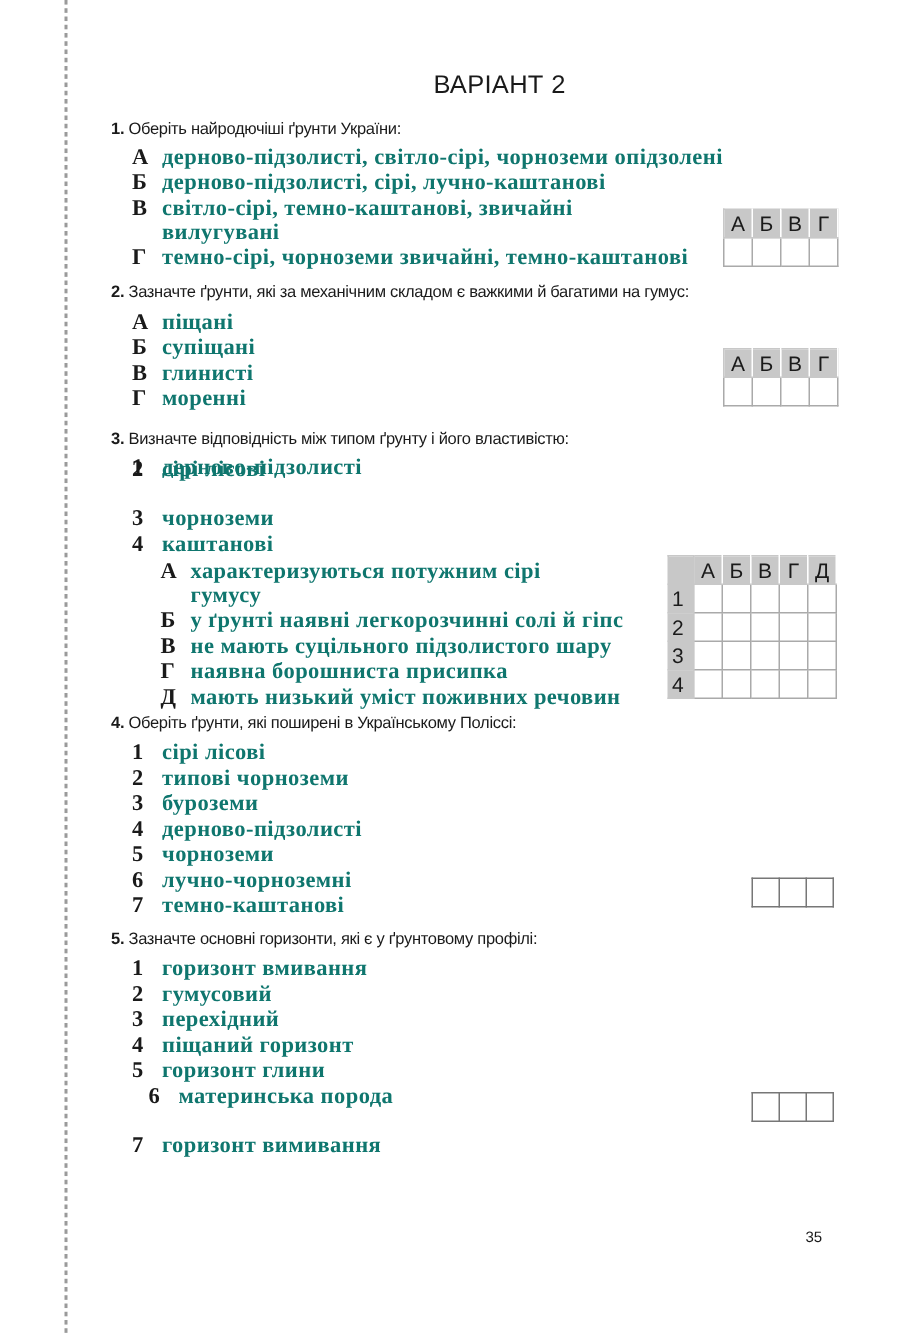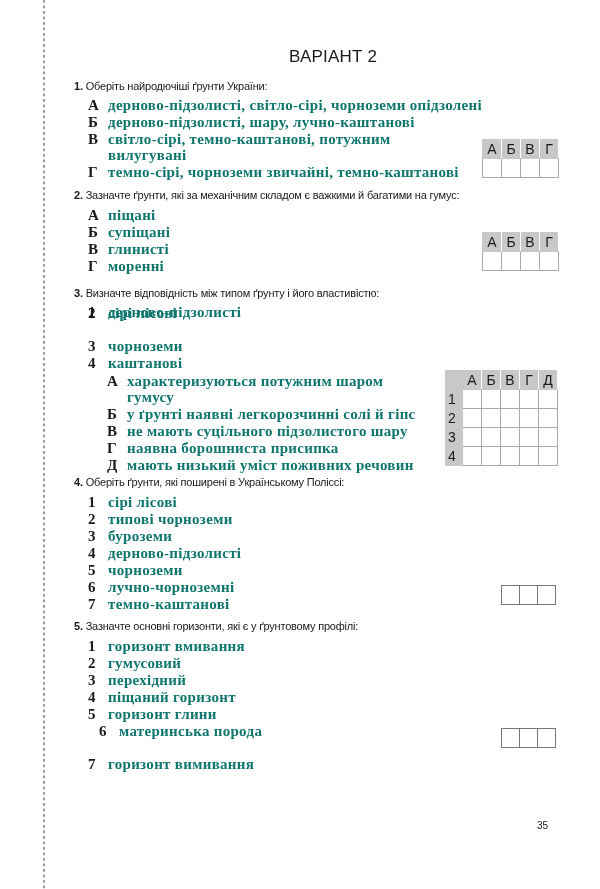--- a/index.html
+++ b/index.html
@@ -26,22 +26,22 @@
   </style>
 </head>
 <body>
 
 <div class="dotline"></div>
 
 <div class="title">ВАРІАНТ 2</div>
 
 <div class="q" style="top:80px"><b>1.</b> <span>Оберіть найродючіші ґрунти України:</span></div>
 <div class="opt" style="left:88px;top:97px"><span class="k">А</span><span class="t">дерново-підзолисті, світло-сірі, чорноземи опідзолені</span></div>
-<div class="opt" style="left:88px;top:114px"><span class="k">Б</span><span class="t">дерново-підзолисті, шару, лучно-каштанові</span></div>
-<div class="opt" style="left:88px;top:131px"><span class="k">В</span><span class="t">світло-сірі, темно-каштанові, потужним</span></div>
+<div class="opt" style="left:88px;top:114px"><span class="k">Б</span><span class="t">дерново-підзолисті, сірі, лучно-каштанові</span></div>
+<div class="opt" style="left:88px;top:131px"><span class="k">В</span><span class="t">світло-сірі, темно-каштанові, звичайні</span></div>
 <div class="opt" style="left:108px;top:147px"><span class="t">вилугувані</span></div>
 <div class="opt" style="left:88px;top:164px"><span class="k">Г</span><span class="t">темно-сірі, чорноземи звичайні, темно-каштанові</span></div>
 <table class="ab" style="left:482px;top:139px">
   <tbody>
       <tr>
         <th>А</th>
         <th>Б</th>
         <th>В</th>
         <th>Г</th>
       </tr>
@@ -74,21 +74,21 @@
         <td></td>
       </tr>
 </tbody>
   </table>
 
 <div class="q" style="top:287px"><b>3.</b> <span>Визначте відповідність між типом ґрунту і його властивістю:</span></div>
 <div class="opt" style="left:88px;top:304px"><span class="k">1</span><span class="t">дерново-підзолисті</span></div>
 <div class="opt" style="left:88px;top:305px"><span class="k">2</span><span class="t">сірі лісові</span></div>
 <div class="opt" style="left:88px;top:338px"><span class="k">3</span><span class="t">чорноземи</span></div>
 <div class="opt" style="left:88px;top:355px"><span class="k">4</span><span class="t">каштанові</span></div>
-<div class="opt" style="left:107px;top:373px"><span class="k">А</span><span class="t">характеризуються потужним шаром</span></div>
+<div class="opt" style="left:107px;top:373px"><span class="k">А</span><span class="t">характеризуються потужним сірі</span></div>
 <div class="opt" style="left:127px;top:389px"><span class="t">гумусу</span></div>
 <div class="opt" style="left:107px;top:406px"><span class="k">Б</span><span class="t">у ґрунті наявні легкорозчинні солі й гіпс</span></div>
 <div class="opt" style="left:107px;top:423px"><span class="k">В</span><span class="t">не мають суцільного підзолистого шару</span></div>
 <div class="opt" style="left:107px;top:440px"><span class="k">Г</span><span class="t">наявна борошниста присипка</span></div>
 <div class="opt" style="left:107px;top:457px"><span class="k">Д</span><span class="t">мають низький уміст поживних речовин</span></div>
 <table class="ab grid" style="left:445px;top:370px">
   <tbody>
       <tr>
         <th class="corner"></th>
         <th>А</th>

